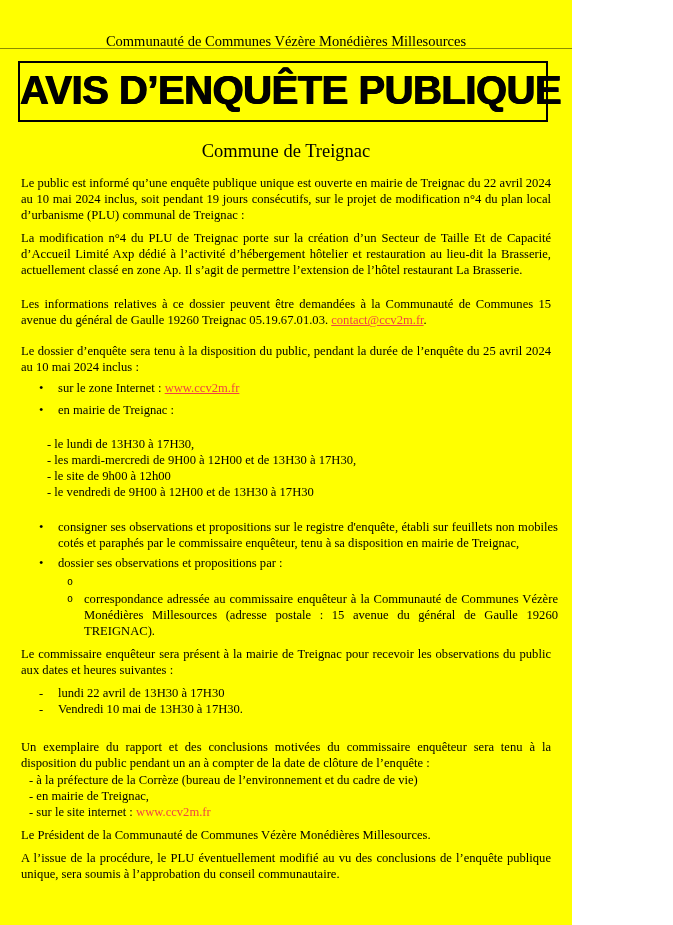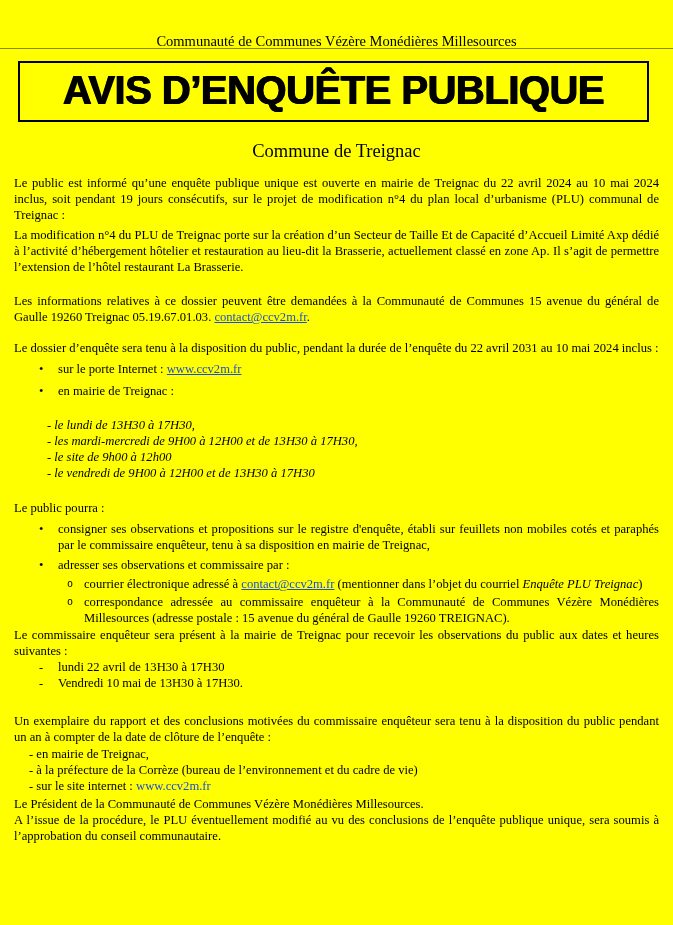--- a/index.html
+++ b/index.html
@@ -1,18 +1,18 @@
 <!DOCTYPE html>
 <html lang="fr"><head>
 <meta charset="utf-8">
 <style>
   html,body { margin:0; padding:0; }
   .page {
     position:relative;
-    width:673px; height:925px;
+    width:572px; height:925px;
     background:#FFFF00;
     color:#000;
     font-family:"Liberation Serif", serif;
     overflow:hidden;
   }
   .scan-line {
     position:absolute; top:48px; left:0; width:100%; height:1px;
     background:rgba(0,0,0,0.45);
   }
   .org {
@@ -40,33 +40,33 @@
     margin-top:19px;
     text-align:center;
     font-size:18.5px;
   }
   .content {
     margin-top:13px;
     padding:0 14px;
     font-size:12.6px;
     line-height:16px;
   }
-  p { margin:0; }
+  p { margin:7px; }
   .jp { text-align:justify; }
   .mb1{margin-bottom:1px}.mb2{margin-bottom:2px}.mb3{margin-bottom:3px}
   .mb4{margin-bottom:4px}.mb5{margin-bottom:5px}.mb6{margin-bottom:6px}
   .mb15{margin-bottom:15px}.mb18{margin-bottom:18px}.mb19{margin-bottom:19px}
   .mb22{margin-bottom:22px}.mb10{margin-bottom:10px}
   .li { display:flex; text-align:justify; }
   .li .tx { flex:1; }
   .l1 .mk { flex:0 0 19px; margin-left:25px; }
   .l2 .mk { flex:0 0 17px; margin-left:53px; font-size:10px; line-height:15px; font-family:"DejaVu Sans Mono", monospace; }
-  .hline { padding-left:33px;font-style:italic; }
+  .hline { padding-left:33px; }
   .place { padding-left:15px; }
-  .lnk { color:#1d4ed8; text-decoration:underline; cursor:pointer; }
+  .lnk { color:#ef4444; text-decoration:underline; cursor:pointer; }
   .lnk.nu { text-decoration:none; }
   .it { font-style:italic; }
 </style>
 </head>
 <body>
 
 <div class="page">
 
   <div class="scan-line"></div>
 
@@ -80,54 +80,52 @@
 
   <div class="content">
 
     <p class="jp mb4">Le public est informé qu’une enquête publique unique est ouverte en mairie de Treignac du 22 avril 2024 au 10 mai 2024 inclus, soit pendant 19 jours consécutifs, sur le projet de modification n°4 du plan local d’urbanisme (PLU) communal de Treignac :</p>
 
     <p class="jp mb18">La modification n°4 du PLU de Treignac porte sur la création d’un Secteur de Taille Et de Capacité d’Accueil Limité Axp dédié à l’activité d’hébergement hôtelier et restauration au lieu-dit la Brasserie, actuellement classé en zone Ap. Il s’agit de permettre l’extension de l’hôtel restaurant La Brasserie.</p>
 
     <p class="jp mb15"><span>Les informations relatives à ce dossier peuvent être demandées à la Communauté de Communes 15 avenue du général de Gaulle 19260 Treignac 05.19.67.01.03. </span><a class="lnk" href="#">contact@ccv2m.fr</a><span>.</span></p>
 
 
-    <p class="jp mb5">Le dossier d’enquête sera tenu à la disposition du public, pendant la durée de l’enquête du 22 avril 2031 au 10 mai 2024 inclus :</p>
+    <p class="jp mb5">Le dossier d’enquête sera tenu à la disposition du public, pendant la durée de l’enquête du 25 avril 2024 au 10 mai 2024 inclus :</p>
 
     <div class="li l1 mb6">
       <span class="mk">•</span>
-      <span class="tx"><span>sur le porte Internet : </span><a class="lnk" href="#">www.ccv2m.fr</a></span>
+      <span class="tx"><span>sur le zone Internet : </span><a class="lnk" href="#">www.ccv2m.fr</a></span>
     </div>
 
     <div class="li l1 mb18">
       <span class="mk">•</span>
       <span class="tx">en mairie de Treignac :</span>
     </div>
 
     <div class="mb19">
       <div class="hline">- le lundi de 13H30 à 17H30,</div>
       <div class="hline">- les mardi-mercredi de 9H00 à 12H00 et de 13H30 à 17H30,</div>
       <div class="hline">- le site de 9h00 à 12h00</div>
       <div class="hline">- le vendredi de 9H00 à 12H00 et de 13H30 à 17H30</div>
     </div>
 
-    <p class="mb5">Le public pourra :</p>
 
     <div class="li l1 mb4">
       <span class="mk">•</span>
       <span class="tx">consigner ses observations et propositions sur le registre d'enquête, établi sur feuillets non mobiles cotés et paraphés par le commissaire enquêteur, tenu à sa disposition en mairie de Treignac,</span>
     </div>
 
     <div class="li l1 mb3">
       <span class="mk">•</span>
-      <span class="tx">adresser ses observations et commissaire par :</span>
+      <span class="tx">dossier ses observations et propositions par :</span>
     </div>
 
     <div class="li l2 mb2">
       <span class="mk">o</span>
-      <span class="tx"><span>courrier électronique adressé à </span><a class="lnk" href="#">contact@ccv2m.fr</a><span> (mentionner dans l’objet du courriel </span><span class="it">Enquête PLU Treignac</span><span>)</span></span>
     </div>
 
     <div class="li l2 mb1">
       <span class="mk">o</span>
       <span class="tx">correspondance adressée au commissaire enquêteur à la Communauté de Communes Vézère Monédières Millesources (adresse postale : 15 avenue du général de Gaulle 19260 TREIGNAC).</span>
     </div>
 
     <p class="jp">Le commissaire enquêteur sera présent à la mairie de Treignac pour recevoir les observations du public aux dates et heures suivantes :</p>
 
     <div class="mb22">
@@ -137,22 +135,22 @@
       </div>
       <div class="li l1">
         <span class="mk">-</span>
         <span class="tx">Vendredi 10 mai de 13H30 à 17H30.</span>
       </div>
     </div>
 
     <p class="jp mb1">Un exemplaire du rapport et des conclusions motivées du commissaire enquêteur sera tenu à la disposition du public pendant un an à compter de la date de clôture de l’enquête :</p>
 
     <div class="mb2">
+      <div class="place">- à la préfecture de la Corrèze (bureau de l’environnement et du cadre de vie)</div>
       <div class="place">- en mairie de Treignac,</div>
-      <div class="place">- à la préfecture de la Corrèze (bureau de l’environnement et du cadre de vie)</div>
       <div class="place"><span>- sur le site internet : </span><a class="lnk nu" href="#">www.ccv2m.fr</a></div>
     </div>
 
     <p class="jp">Le Président de la Communauté de Communes Vézère Monédières Millesources.</p>
 
     <p class="jp mb10">A l’issue de la procédure, le PLU éventuellement modifié au vu des conclusions de l’enquête publique unique, sera soumis à l’approbation du conseil communautaire.</p>
 
   </div>
 </div>
 

